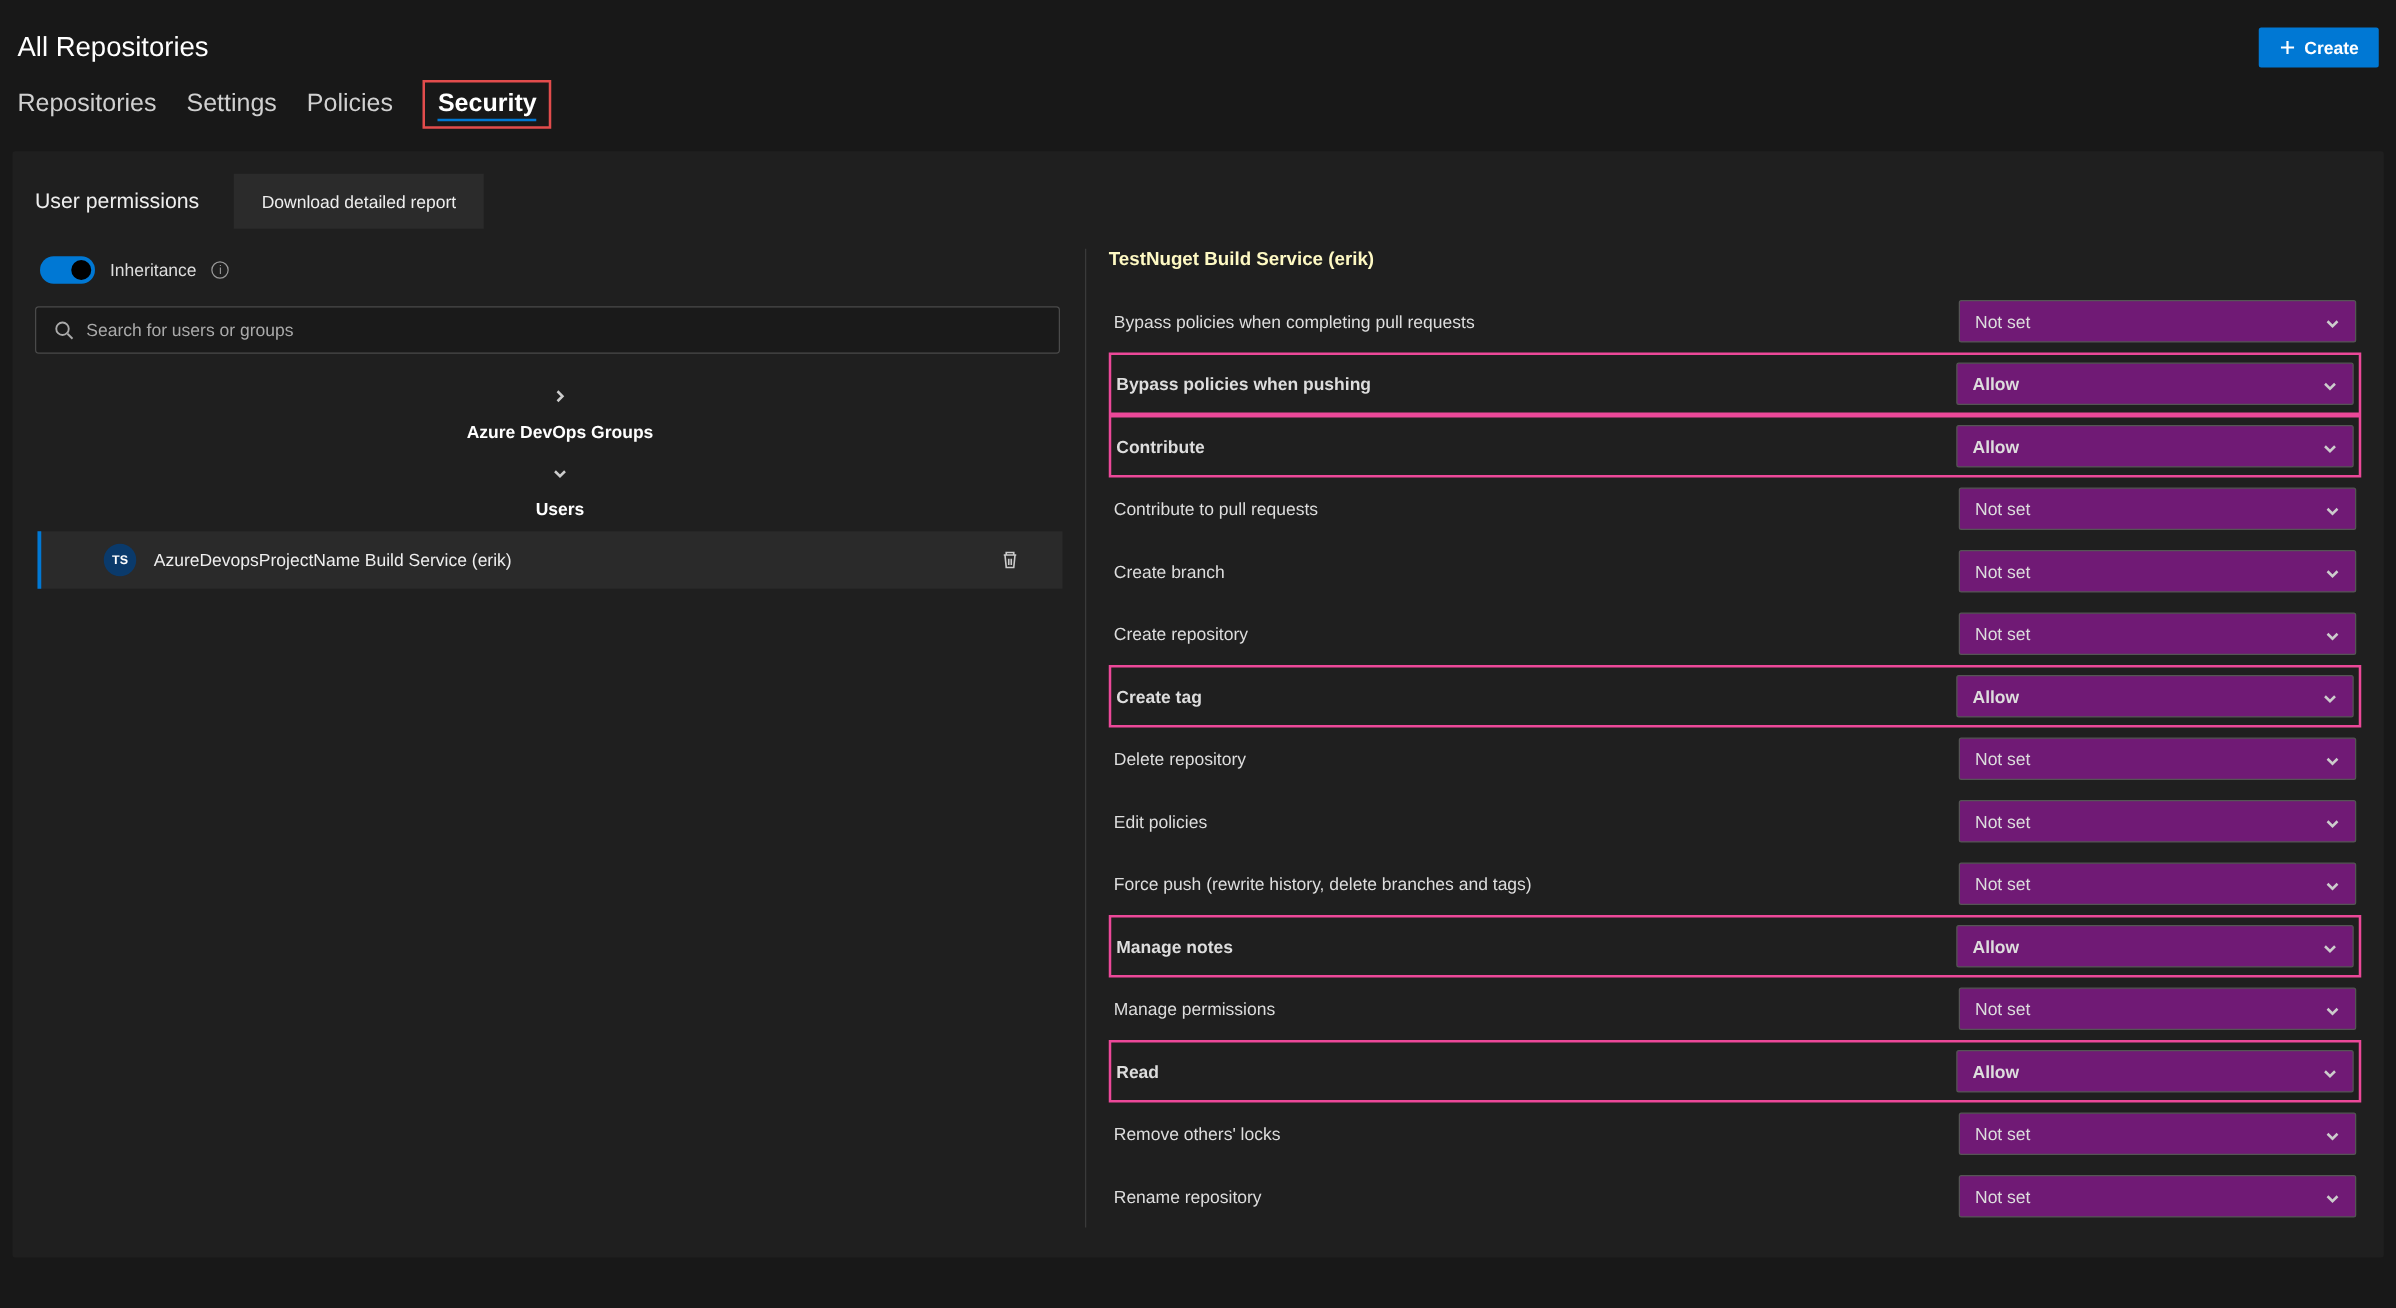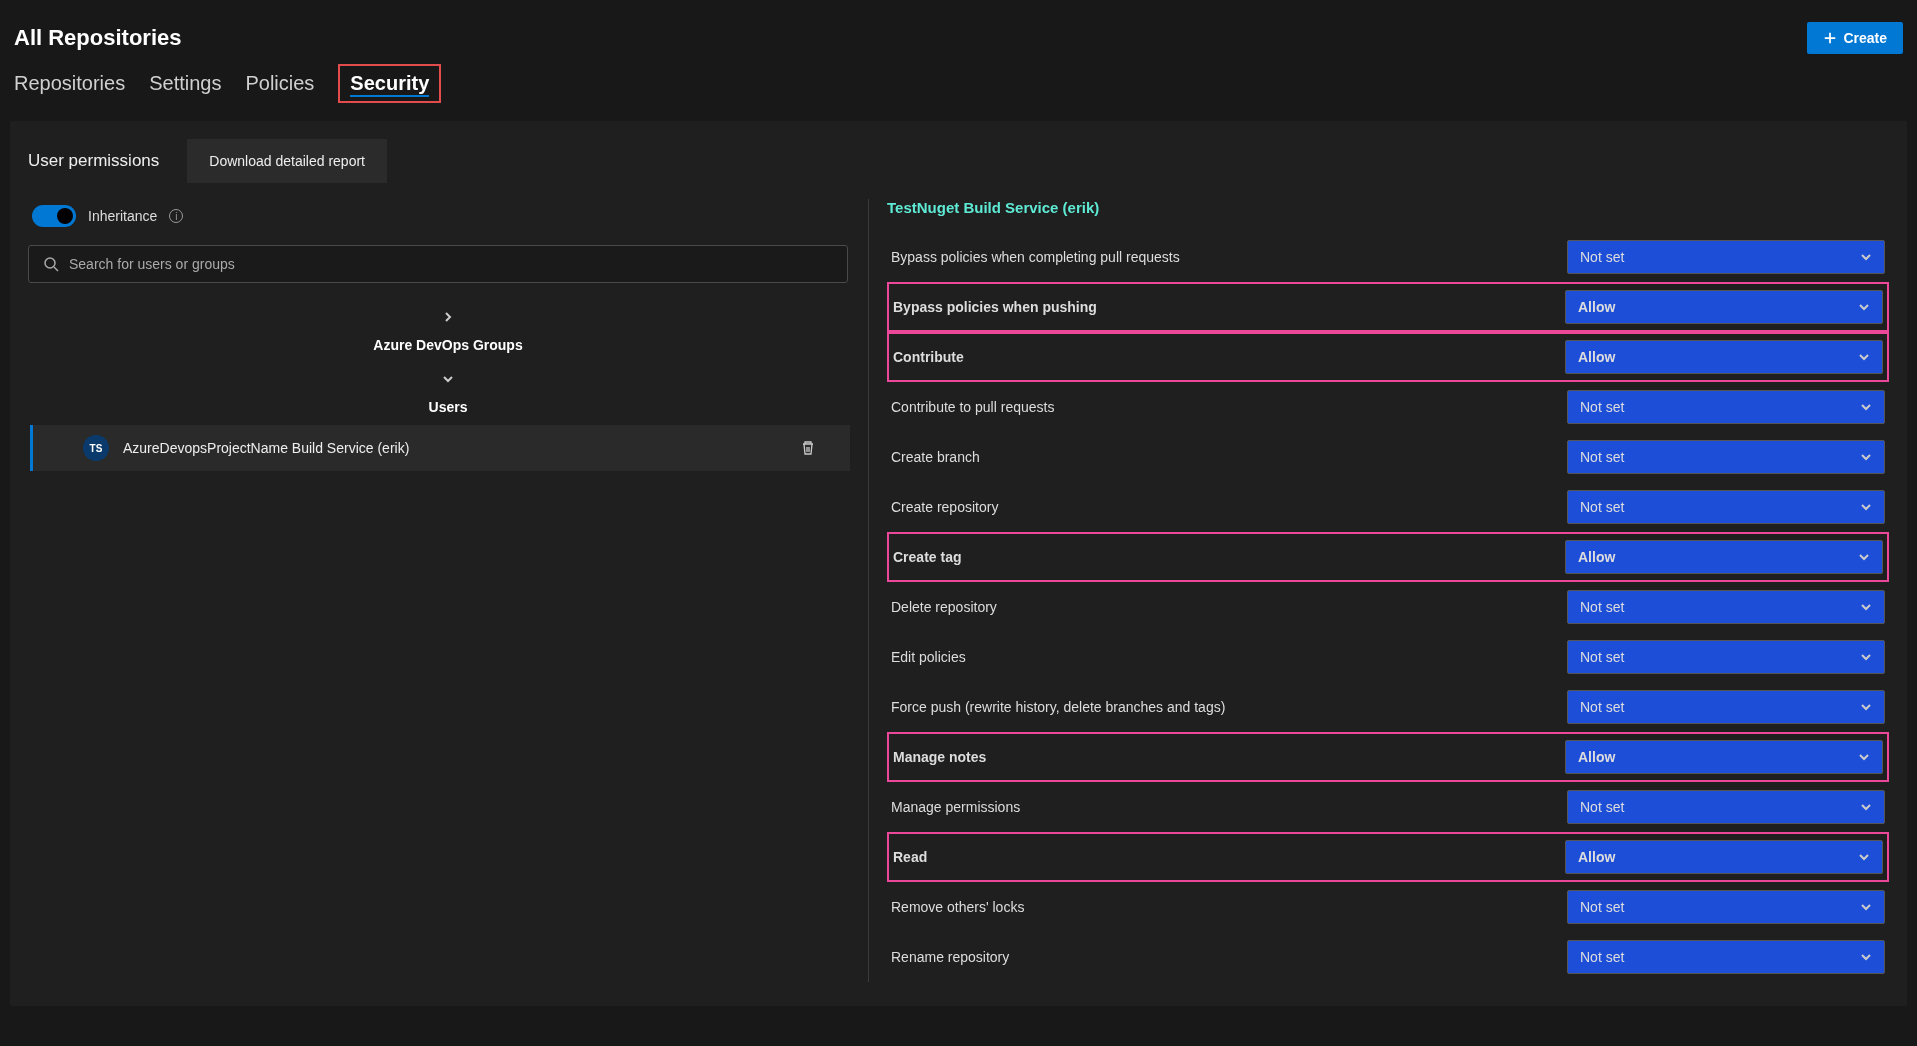--- a/index.html
+++ b/index.html
@@ -14,21 +14,21 @@
     padding: 10px;
   }
   .header-row {
     display: flex;
     justify-content: space-between;
     align-items: center;
     padding: 12px 4px 0 4px;
   }
   .page-title {
     font-size: 22px;
-    font-weight: 700;
+    font-weight: 400;
     color: #fff;
   }
   .create-btn {
     background: #0078d4;
     color: #fff;
     border: none;
     padding: 8px 16px;
     font-size: 14px;
     font-weight: 600;
     border-radius: 2px;
@@ -170,44 +170,44 @@
     background: #0a3a6b;
     color: #fff;
     font-size: 10px;
     font-weight: 600;
     display: flex;
     align-items: center;
     justify-content: center;
   }
   .user-item .name { flex: 1; color: #eee; }
   .trash-icon { width: 16px; height: 16px; cursor: pointer; margin-right: 20px; }
-  .principal-name { font-weight: 600; color: #5eead4; font-size: 15px; margin-bottom: 16px; }
+  .principal-name { font-weight: 600; color: #fef9c3; font-size: 15px; margin-bottom: 16px; }
   .perm-row {
     display: flex;
     align-items: center;
     justify-content: space-between;
     padding: 8px 4px;
     gap: 36px;
   }
   .perm-row.highlight {
     border: 2px solid #ec4899;
     padding: 6px 4px;
     font-weight: bold;
   }
   .perm-label { color: #ddd; font-size: 14px; }
   .perm-select {
     width: 318px;
-    background: #1d4ed8;
+    background: #701a75;
     border: 1px solid #555;
     color: #ddd;
     padding: 8px 12px;
     font-size: 14px;
     display: flex;
     justify-content: space-between;
-    align-items: center;
+    align-items: flex-end;
     cursor: pointer;
     border-radius: 2px;
   }
   .chev-down { width: 12px; height: 12px; }
 </style>
 </head>
 <body>
 
 <div class="header-row">
   <div class="page-title">All Repositories</div>

